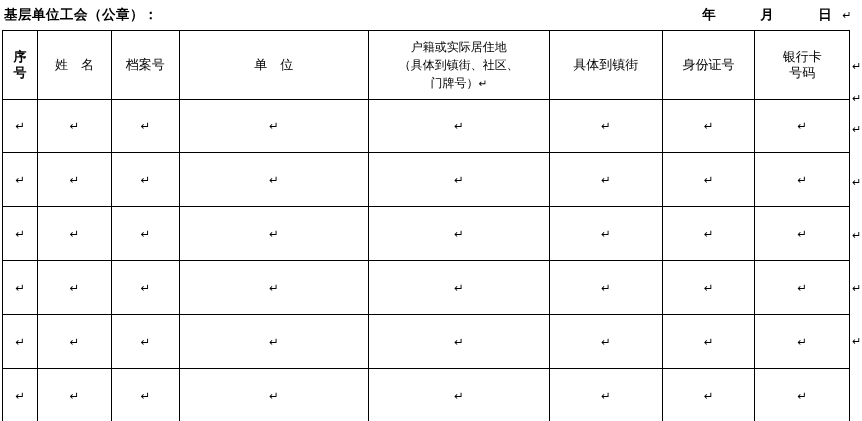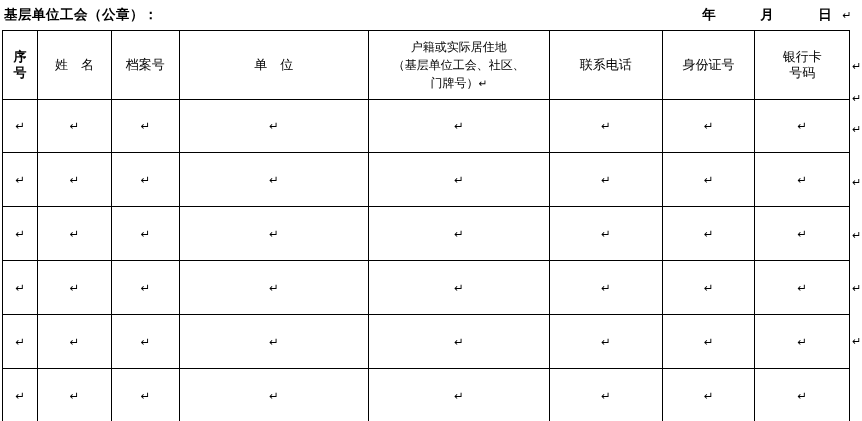--- a/index.html
+++ b/index.html
@@ -188,26 +188,26 @@
         </td>
         <td>
           <span class="hdr-inner">档案号</span>
         </td>
         <td>
           <span class="hdr-inner">单　位</span>
         </td>
         <td>
           <span class="hdr-inner small-multi">
             <span>户籍或实际居住地</span><br>
-            <span>（基层单位工会、社区、</span><br>
+            <span>（具体到镇街、社区、</span><br>
             <span>门牌号）</span><span class="pil-sm">↵</span>
           </span>
         </td>
         <td>
-          <span class="hdr-inner">联系电话</span>
+          <span class="hdr-inner">具体到镇街</span>
         </td>
         <td>
           <span class="hdr-inner">身份证号</span>
         </td>
         <td>
           <span class="hdr-inner v-stack">
             <span>银行卡</span><br>
             <span>号码</span>
           </span>
         </td>

